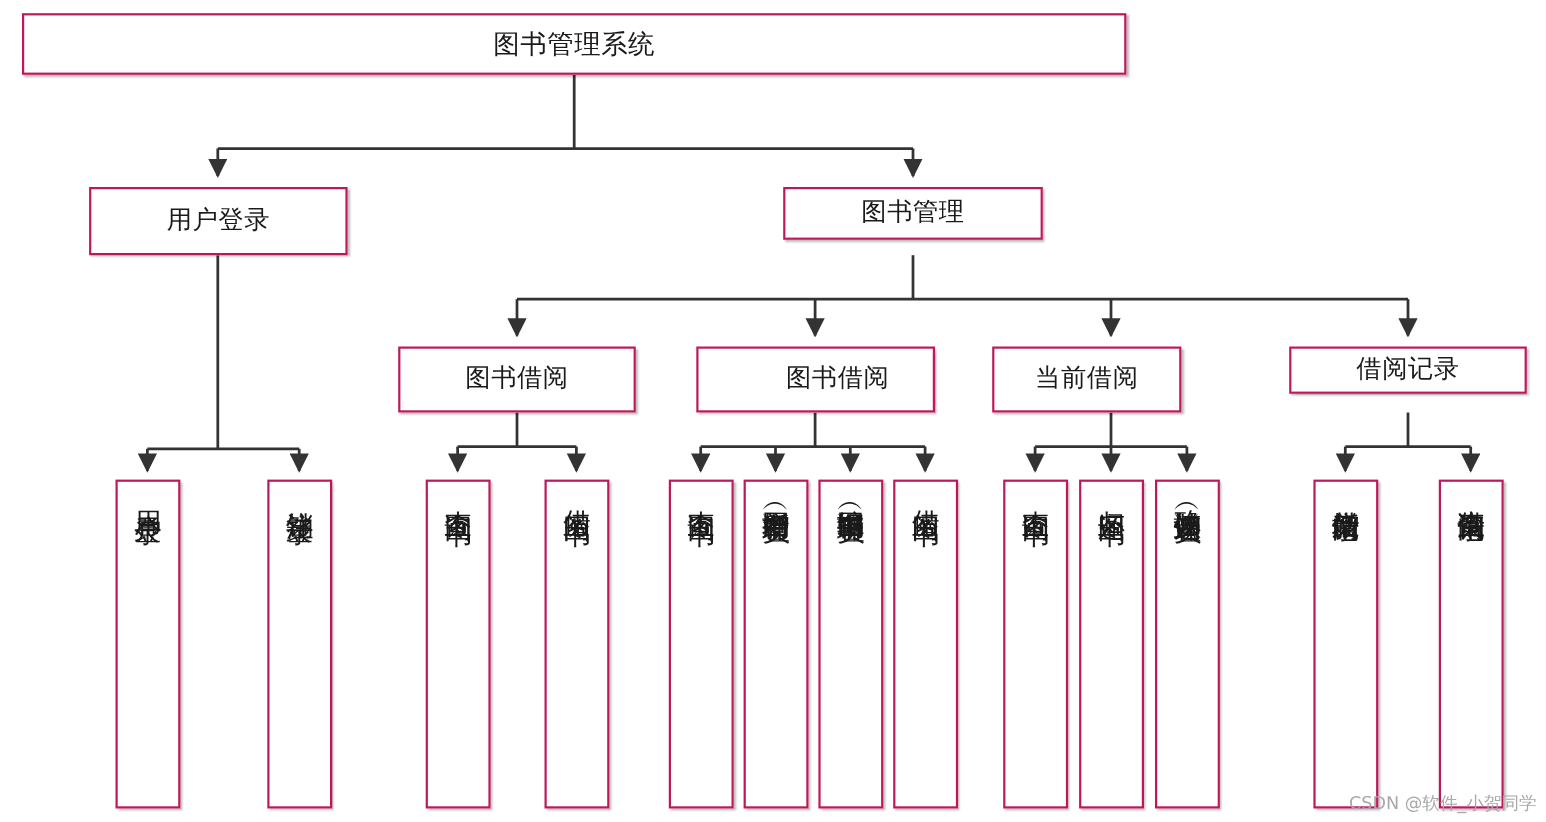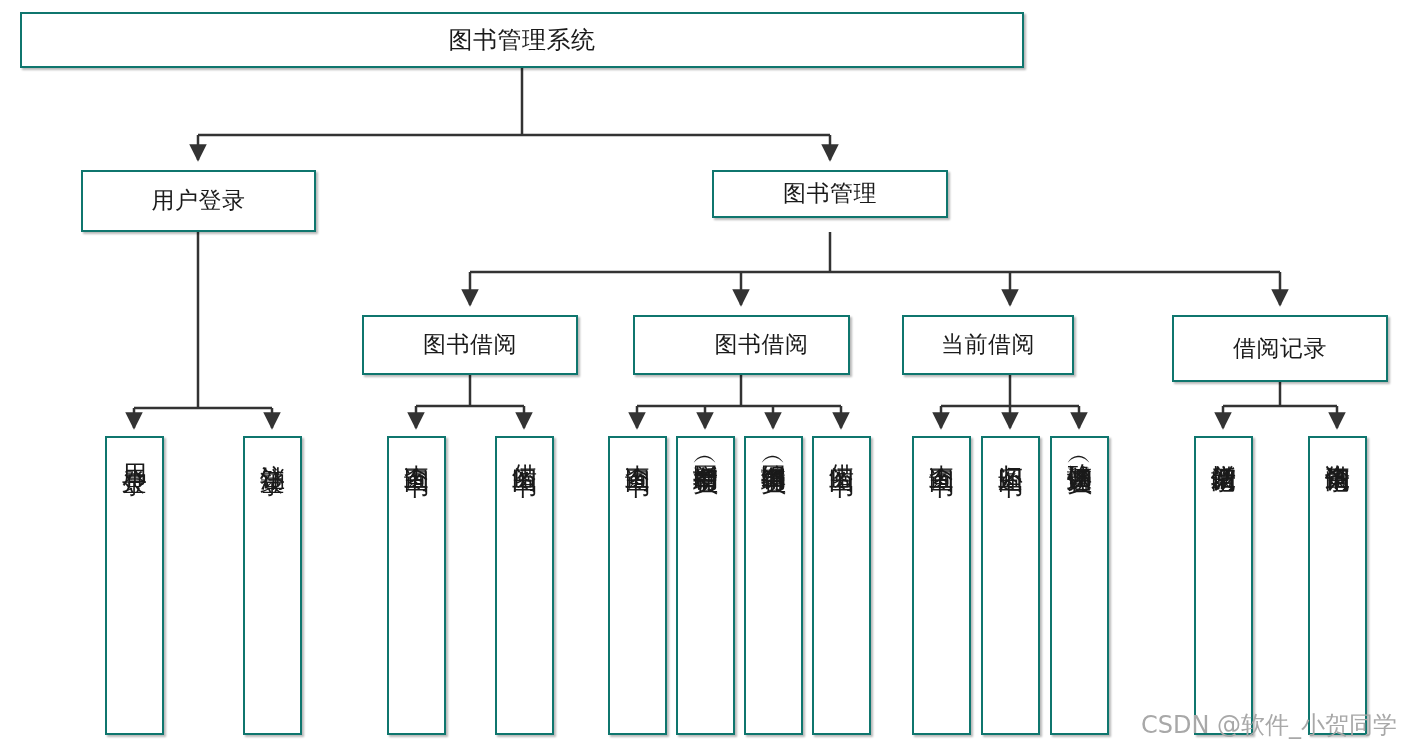--- a/index.html
+++ b/index.html
@@ -22,21 +22,21 @@
     left: 0;
     top: 0;
     width: 1405px;
     height: 747px;
     pointer-events: none;
   }
   .node {
     position: absolute;
     box-sizing: border-box;
     background: #ffffff;
-    border: 2px solid #0f766e;
+    border: 2px solid #be185d;
     box-shadow: 2px 2px 2px rgba(0,0,0,0.28);
     display: flex;
     align-items: center;
     justify-content: center;
     color: #1a1a1a;
   }
   .node .lbl {
     display: block;
     text-align: center;
     line-height: 1.18;
@@ -65,21 +65,21 @@
     white-space: nowrap;
   }
   .node.v.tall .lbl {
     font-size: 25px;
     letter-spacing: 1px;
   }
   .watermark {
     position: absolute;
     right: 8px;
     bottom: 6px;
-    font-size: 24px;
+    font-size: 16px;
     color: #a8a8a8;
     white-space: nowrap;
     font-family: "DejaVu Sans", "Liberation Sans", sans-serif;
   }
 </style>
 </head>
 <body>
 
 <div id="canvas">
 
@@ -147,21 +147,21 @@
 
   <div class="node h" style="left:362px; top:315px; width:216px; height:60px;">
     <span class="lbl">图书借阅</span>
   </div>
   <div class="node h" style="left:633px; top:315px; width:217px; height:60px;padding-left:40px;">
     <span class="lbl">图书借阅</span>
   </div>
   <div class="node h" style="left:902px; top:315px; width:172px; height:60px;">
     <span class="lbl">当前借阅</span>
   </div>
-  <div class="node h" style="left:1172px; top:315px; width:216px; height:67px;">
+  <div class="node h" style="left:1172px; top:315px; width:216px; height:43px;">
     <span class="lbl">借阅记录</span>
   </div>
 
   <div class="node v" style="left:105px; top:436px; width:59px; height:299px;">
     <span class="lbl">用户登录</span>
   </div>
   <div class="node v" style="left:243px; top:436px; width:59px; height:299px;">
     <span class="lbl">注销登录</span>
   </div>
 

